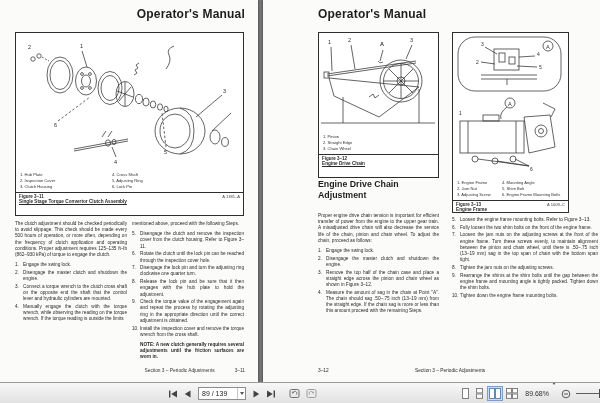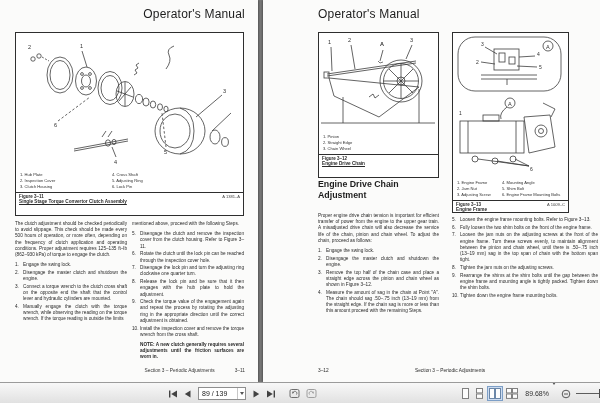--- a/index.html
+++ b/index.html
@@ -8,21 +8,21 @@
     background: #7c7c7c;
     font-family: "Liberation Sans", sans-serif;
     color: #282828;
   }
   .canvas { position: absolute; left: 0; top: 0; width: 600px; height: 382px; background: #7c7c7c; overflow: hidden; }
   .page { position: absolute; top: 0; height: 382px; background: #fbfbfa; }
   .page.pleft  { left: 0; width: 258px; }
   .page.pright { left: 263px; width: 337px; box-shadow: -1px 0 2px rgba(0,0,0,.35); }
   .page.pleft { box-shadow: 1px 0 2px rgba(0,0,0,.35); }
 
-  .pg-header { position: absolute; top: 7px; font-weight: normal; font-size: 12px; letter-spacing: .2px; color: #1d1d1d; }
+  .pg-header { position: absolute; top: 7px; font-weight: bold; font-size: 12px; letter-spacing: .2px; color: #1d1d1d; }
   .pleft  .pg-header { right: 13px; }
   .pright .pg-header { left: 55px; }
 
   .figbox { position: absolute; border: 1px solid #2e2e2e; background: #fff; display: flex; flex-direction: column; }
   .figbox svg { display: block; flex: none; }
   .legend { font-size: 4.1px; line-height: 1.5; padding: 1px 4px 2px; color: #333; }
   .legend.twocol { display: flex; }
   .legend .lcol1 { width: 42%; }
   .legend .lcol2 { width: 58%; }
   .figrow { border-top: 1px solid #2e2e2e; display: flex; justify-content: space-between; align-items: center;

